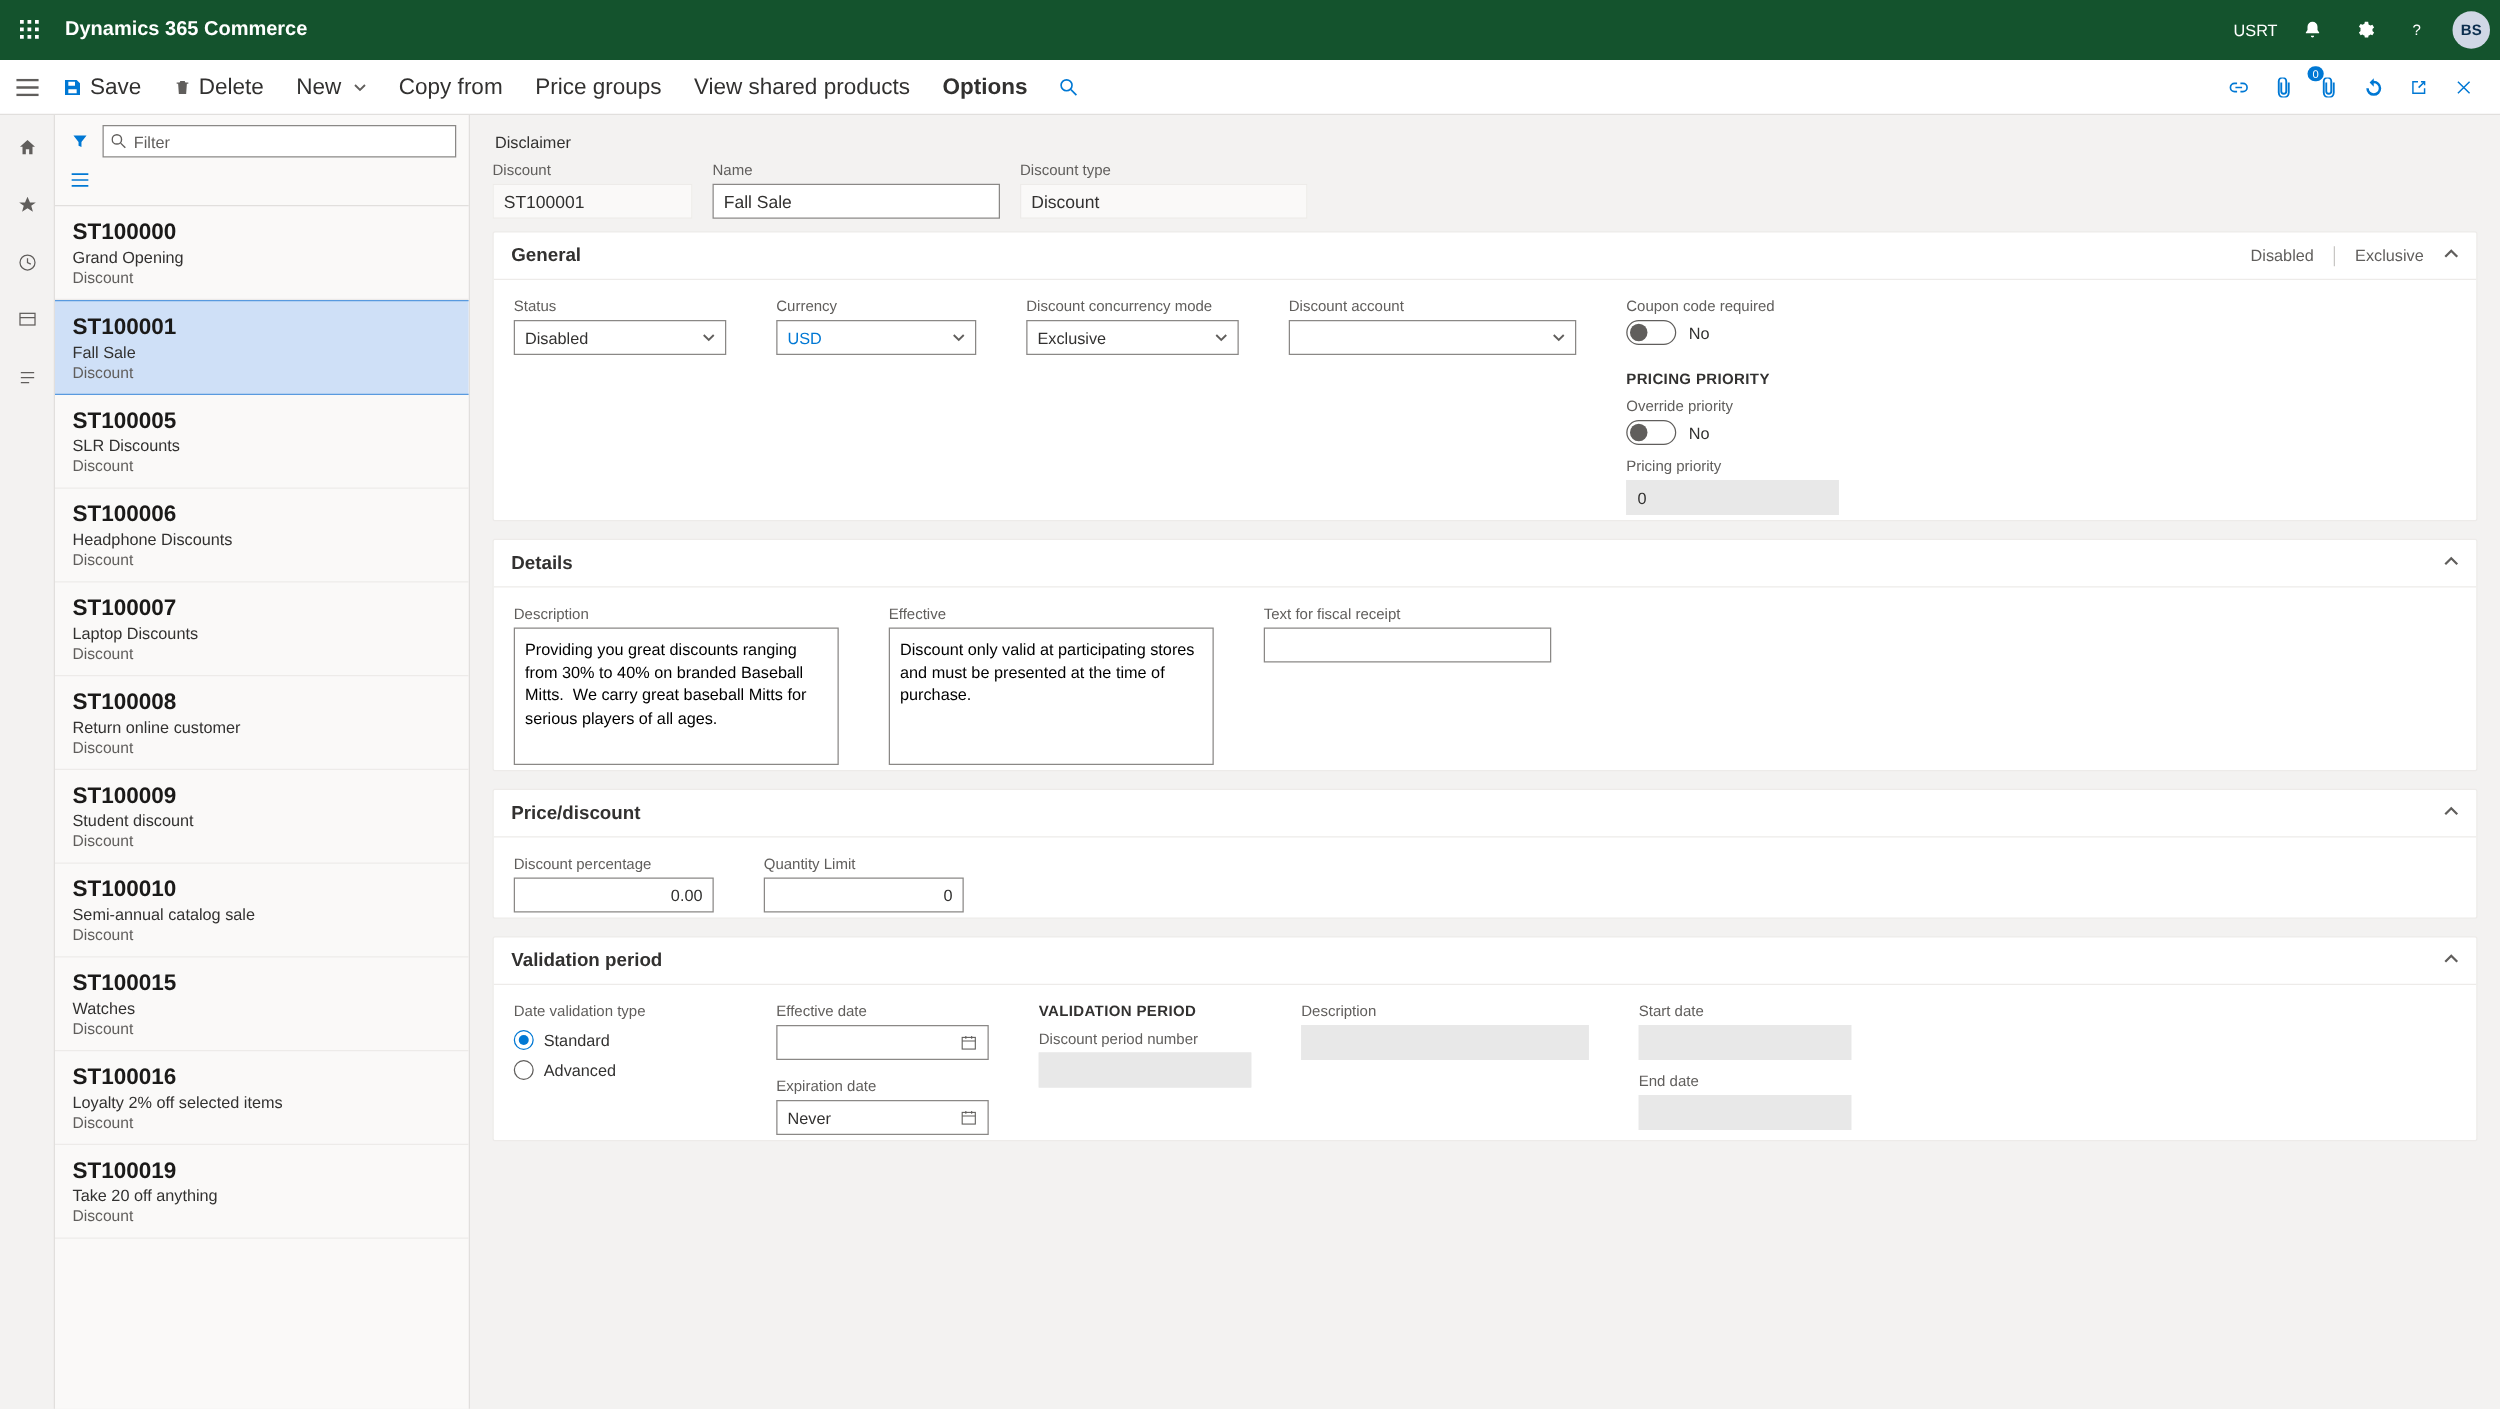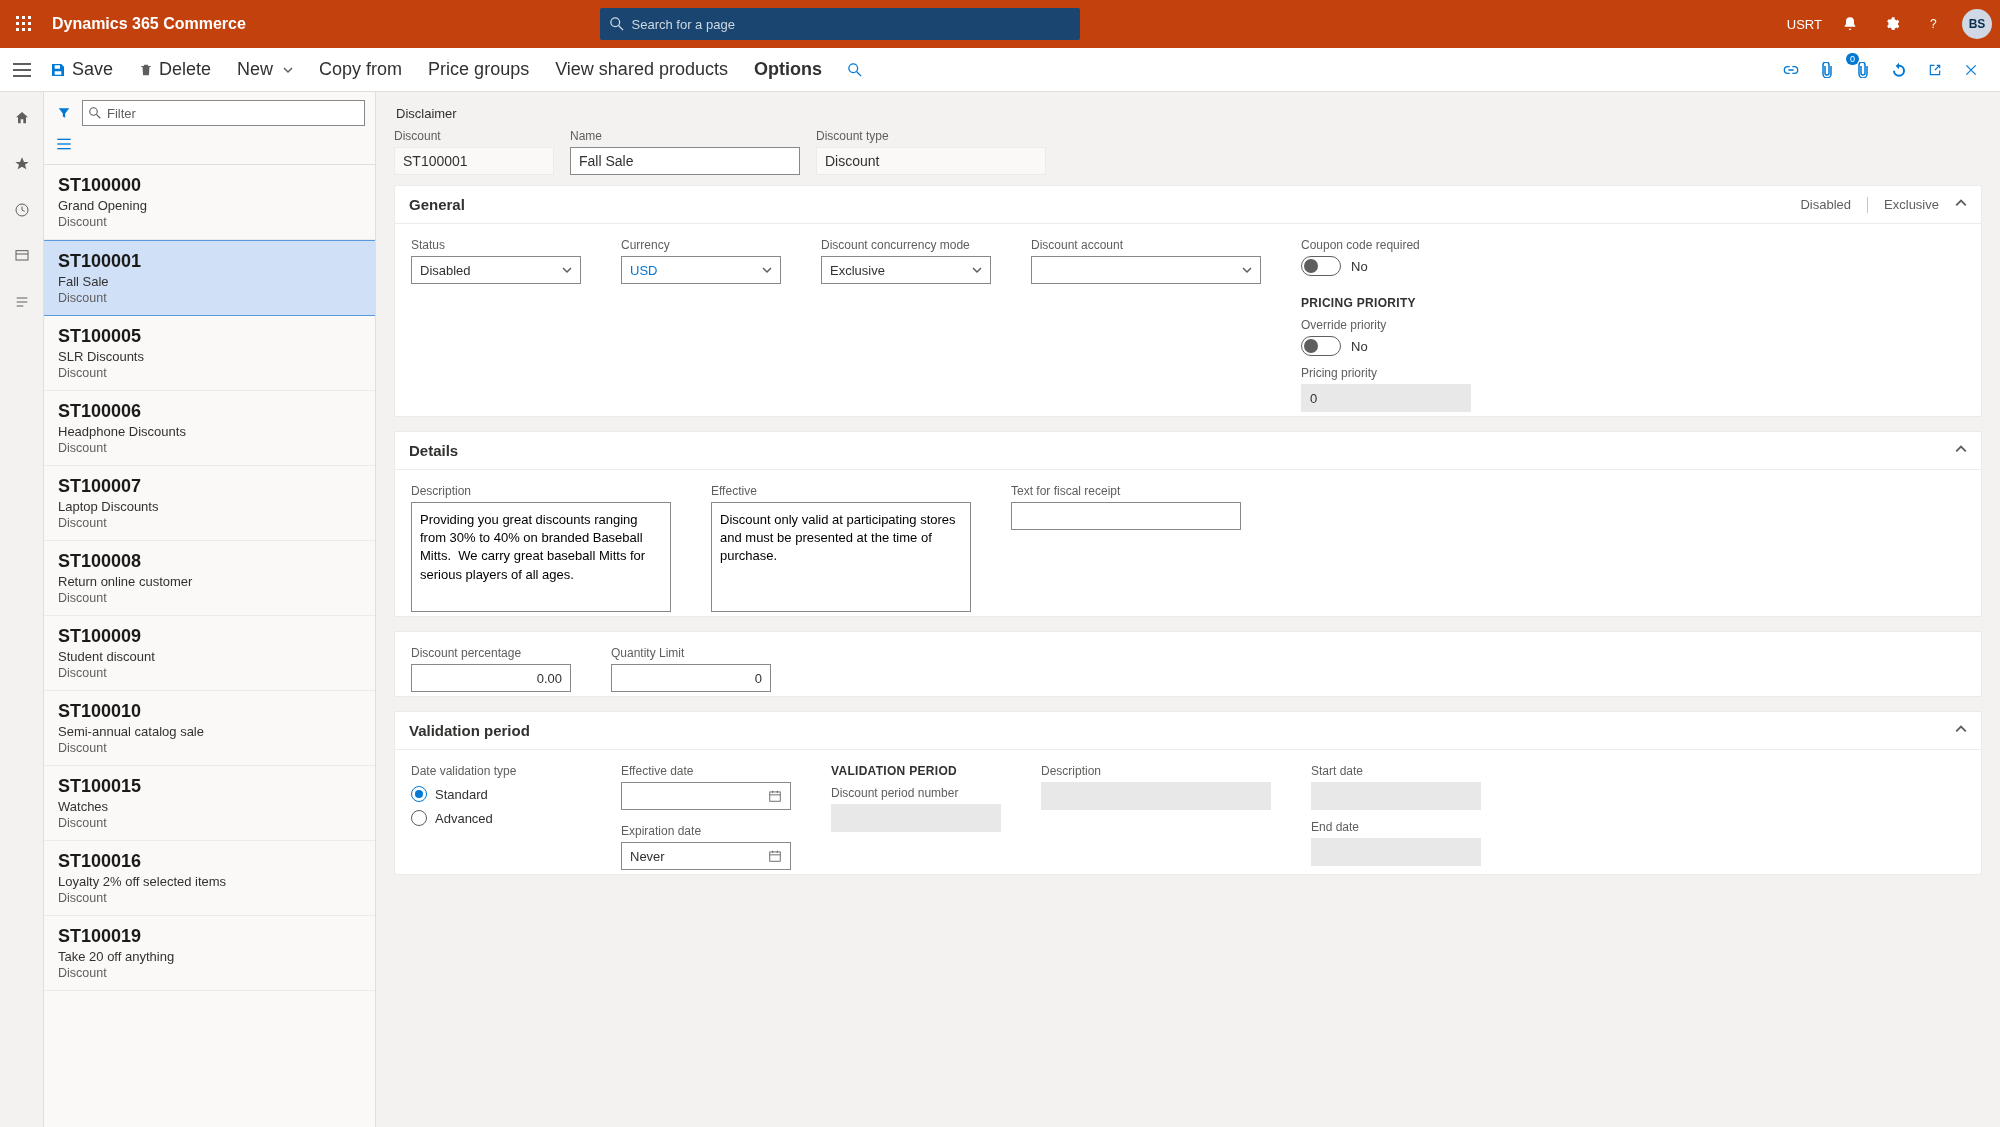--- a/index.html
+++ b/index.html
@@ -1,20 +1,20 @@
 <!DOCTYPE html>
 <html><head>
 <meta charset="utf-8">
 <style>
 * { box-sizing: border-box; margin: 0; padding: 0; font-family: "Segoe UI", Arial, sans-serif; }
 body { background: #f3f2f1; font-size: 13px; color: #323130; overflow: hidden; }
 
 
 .topnav {
-  background: #c2410c;
+  background: #14532d;
   height: 48px;
   display: flex;
   align-items: center;
   color: #fff;
   padding: 0 8px;
 }
 .topnav .waffle { width: 32px; height: 32px; display:flex; align-items:center; justify-content:center; cursor:pointer; }
 .topnav .waffle svg { fill: #fff; }
 .topnav .brand { font-size: 16px; font-weight:600; margin-left: 12px; }
 .topnav .search-wrap { flex: 0 0 480px; margin: 0 auto; }
@@ -133,29 +133,20 @@
         <rect x="12" y="0" width="3" height="3"></rect>
         <rect x="0" y="6" width="3" height="3"></rect>
         <rect x="6" y="6" width="3" height="3"></rect>
         <rect x="12" y="6" width="3" height="3"></rect>
         <rect x="0" y="12" width="3" height="3"></rect>
         <rect x="6" y="12" width="3" height="3"></rect>
         <rect x="12" y="12" width="3" height="3"></rect>
       </svg>
   </div>
   <div class="brand">Dynamics 365 Commerce</div>
-  <div class="search-wrap">
-    <div class="search">
-      <svg width="14" height="14" viewBox="0 0 16 16">
-          <circle cx="6" cy="6" r="5" fill="none" stroke="#cdd8e3" stroke-width="1.5"></circle>
-          <line x1="10" y1="10" x2="15" y2="15" stroke="#cdd8e3" stroke-width="1.5"></line>
-        </svg>
-      <span>Search for a page</span>
-    </div>
-  </div>
   <div class="right">
     <span>USRT</span>
     <span class="icon-btn">
         <svg width="16" height="16" viewBox="0 0 24 24">
           <path d="M12 2a6 6 0 0 0-6 6v4l-2 3v1h16v-1l-2-3V8a6 6 0 0 0-6-6zM10 19a2 2 0 0 0 4 0z"></path>
         </svg>
       </span>
     <span class="icon-btn">
         <svg width="16" height="16" viewBox="0 0 24 24">
           <path d="M12 8a4 4 0 1 0 0 8 4 4 0 0 0 0-8zm9 4a7 7 0 0 0-.1-1.3l2-1.6-2-3.4-2.4 1a7 7 0 0 0-2.2-1.3L15.8 2h-4l-.5 2.4a7 7 0 0 0-2.2 1.3l-2.4-1-2 3.4 2 1.6A7 7 0 0 0 6.6 12a7 7 0 0 0 .1 1.3l-2 1.6 2 3.4 2.4-1a7 7 0 0 0 2.2 1.3l.5 2.4h4l.5-2.4a7 7 0 0 0 2.2-1.3l2.4 1 2-3.4-2-1.6c.1-.4.1-.9.1-1.3z"></path>
@@ -480,20 +471,28 @@
           </div>
           <div class="fld2" style="width:230px;">
             <div class="lab">Text for fiscal receipt</div>
             <div class="ctrl"></div>
           </div>
         </div>
       </div>
     </div>
 
     <div class="card">
+      <div class="card-hdr">
+        <span class="title">Price/discount</span>
+        <div class="right">
+            <span class="chev"><svg width="12" height="12" viewBox="0 0 10 10">
+                <path d="M1 7l4-4 4 4" fill="none" stroke="#605e5c" stroke-width="1.5"></path>
+              </svg></span>
+          </div>
+      </div>
       <div class="card-body">
         <div class="row">
           <div class="fld2" style="width:110px;">
             <div class="lab">Discount percentage</div>
             <div class="ctrl numright" style="justify-content:flex-end;">0.00</div>
           </div>
           <div class="fld2" style="width:110px;">
             <div class="lab">Quantity Limit</div>
             <div class="ctrl numright" style="justify-content:flex-end;">0</div>
           </div>

